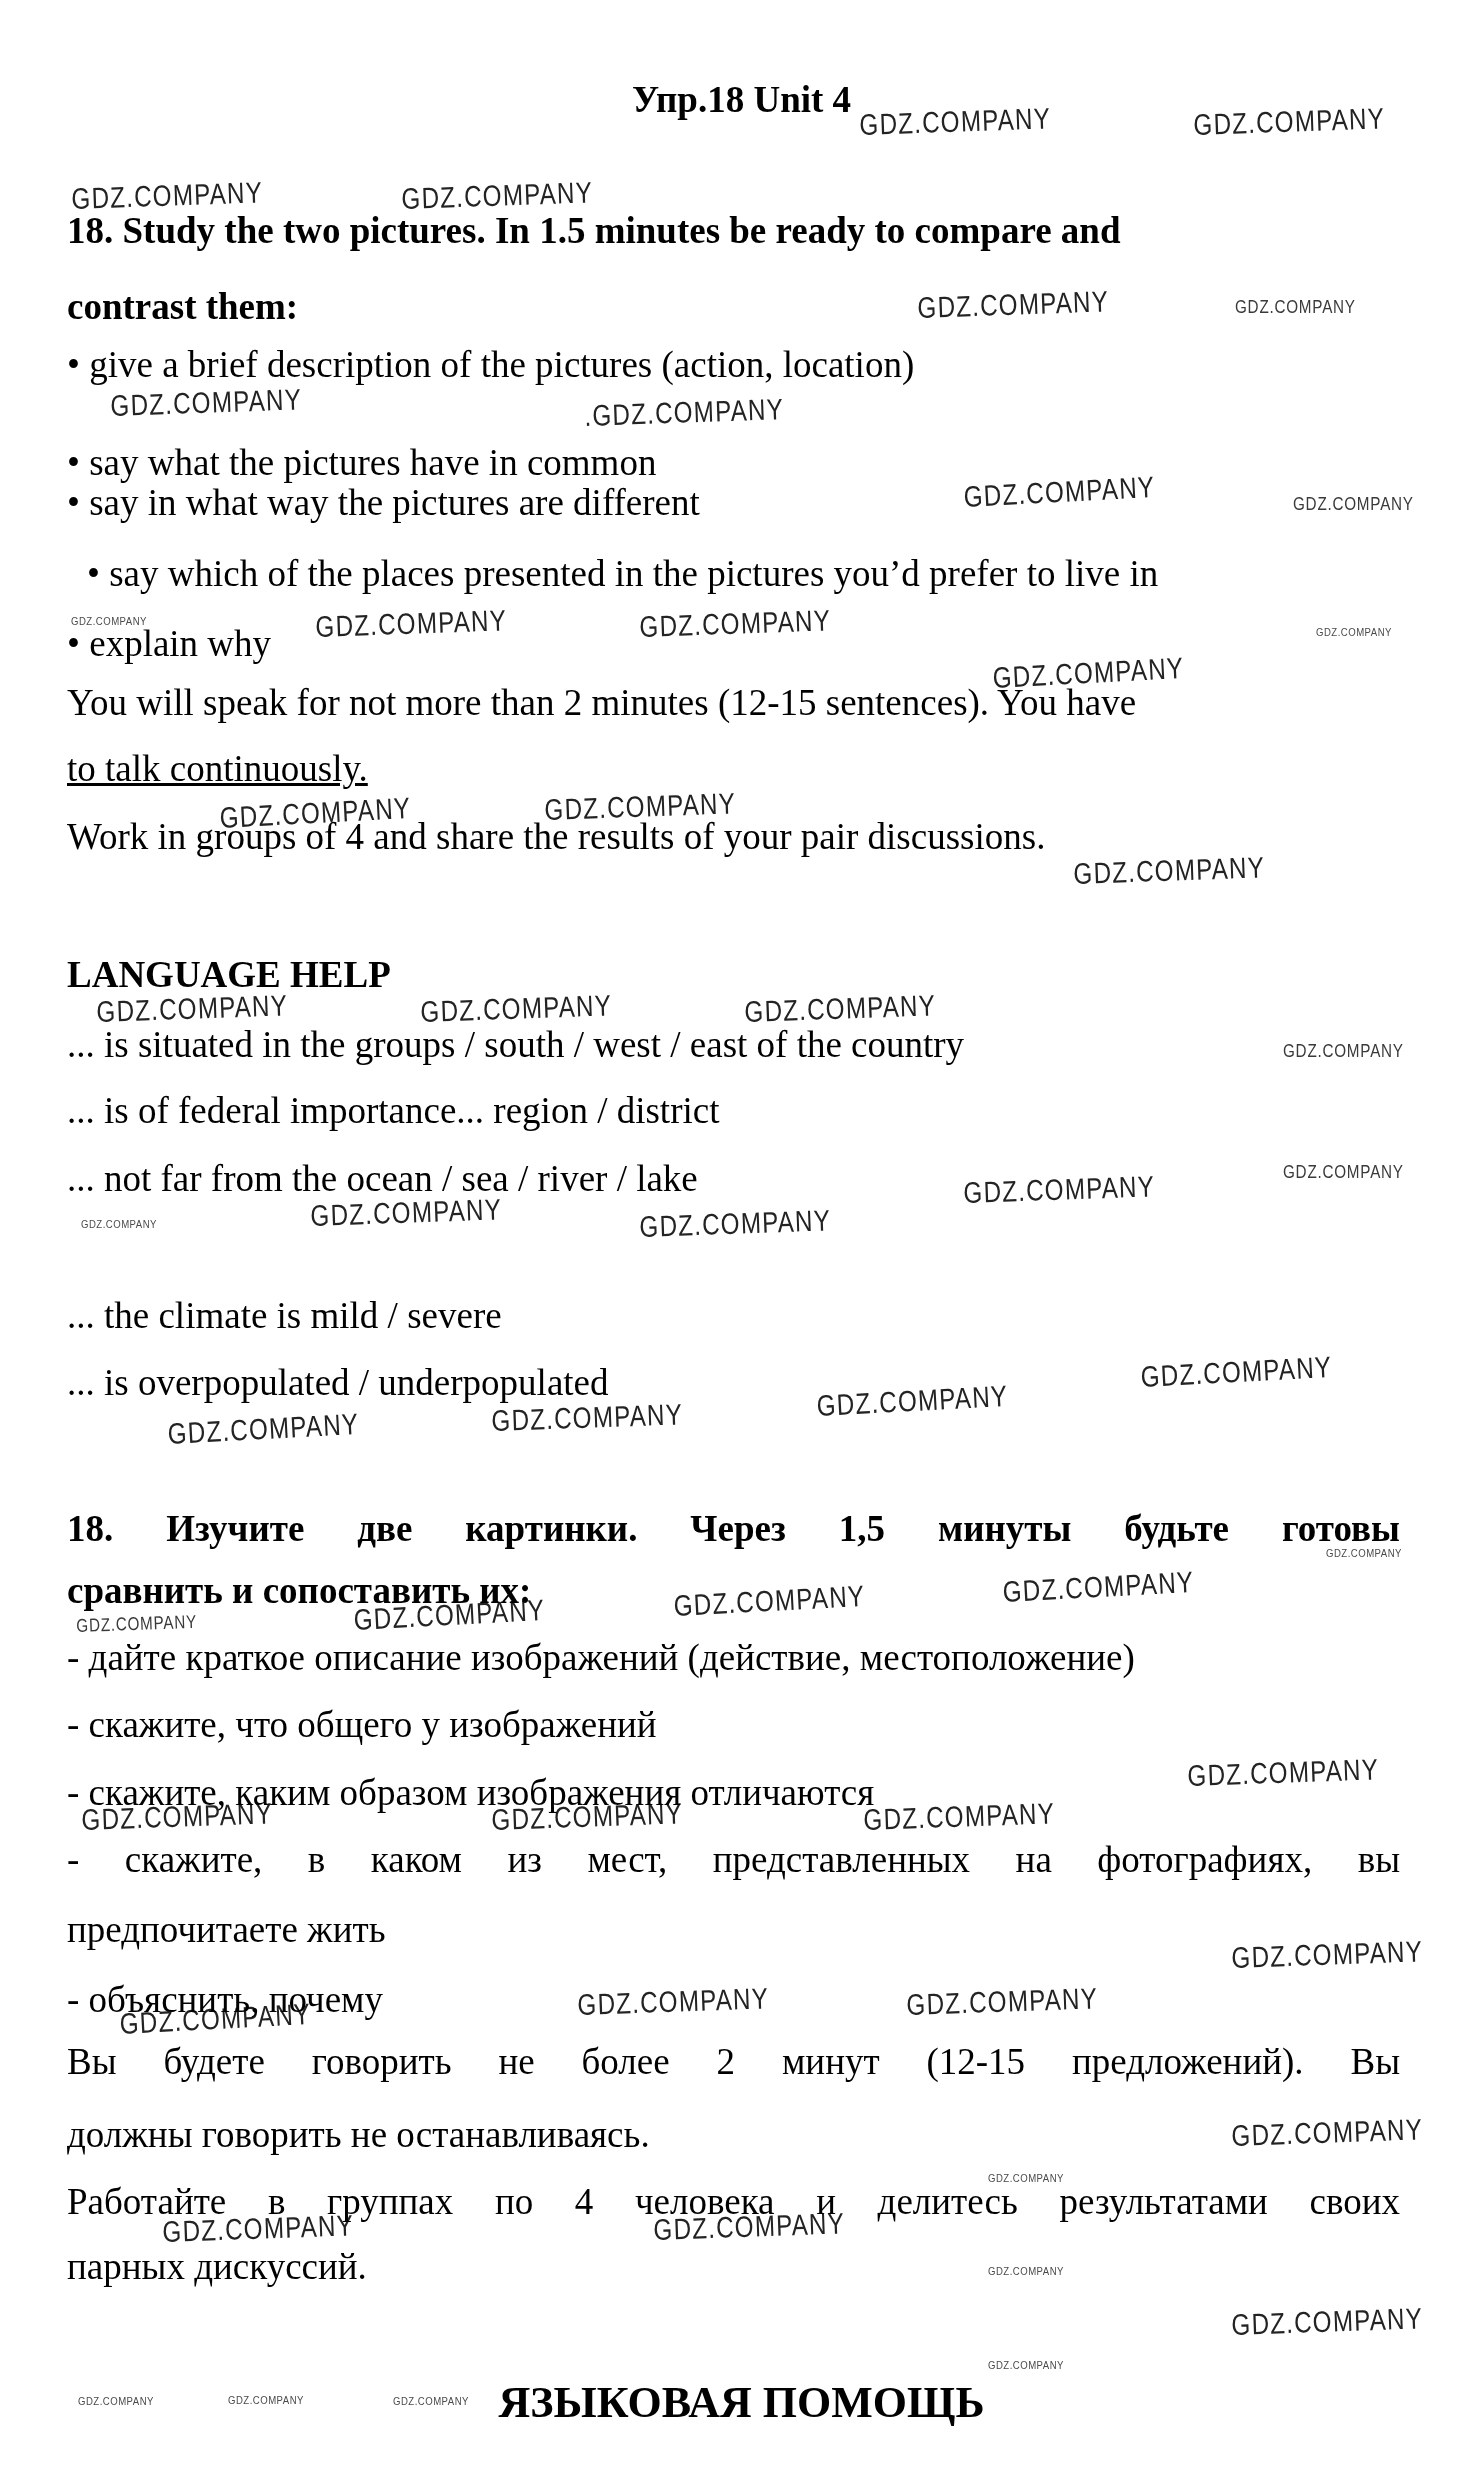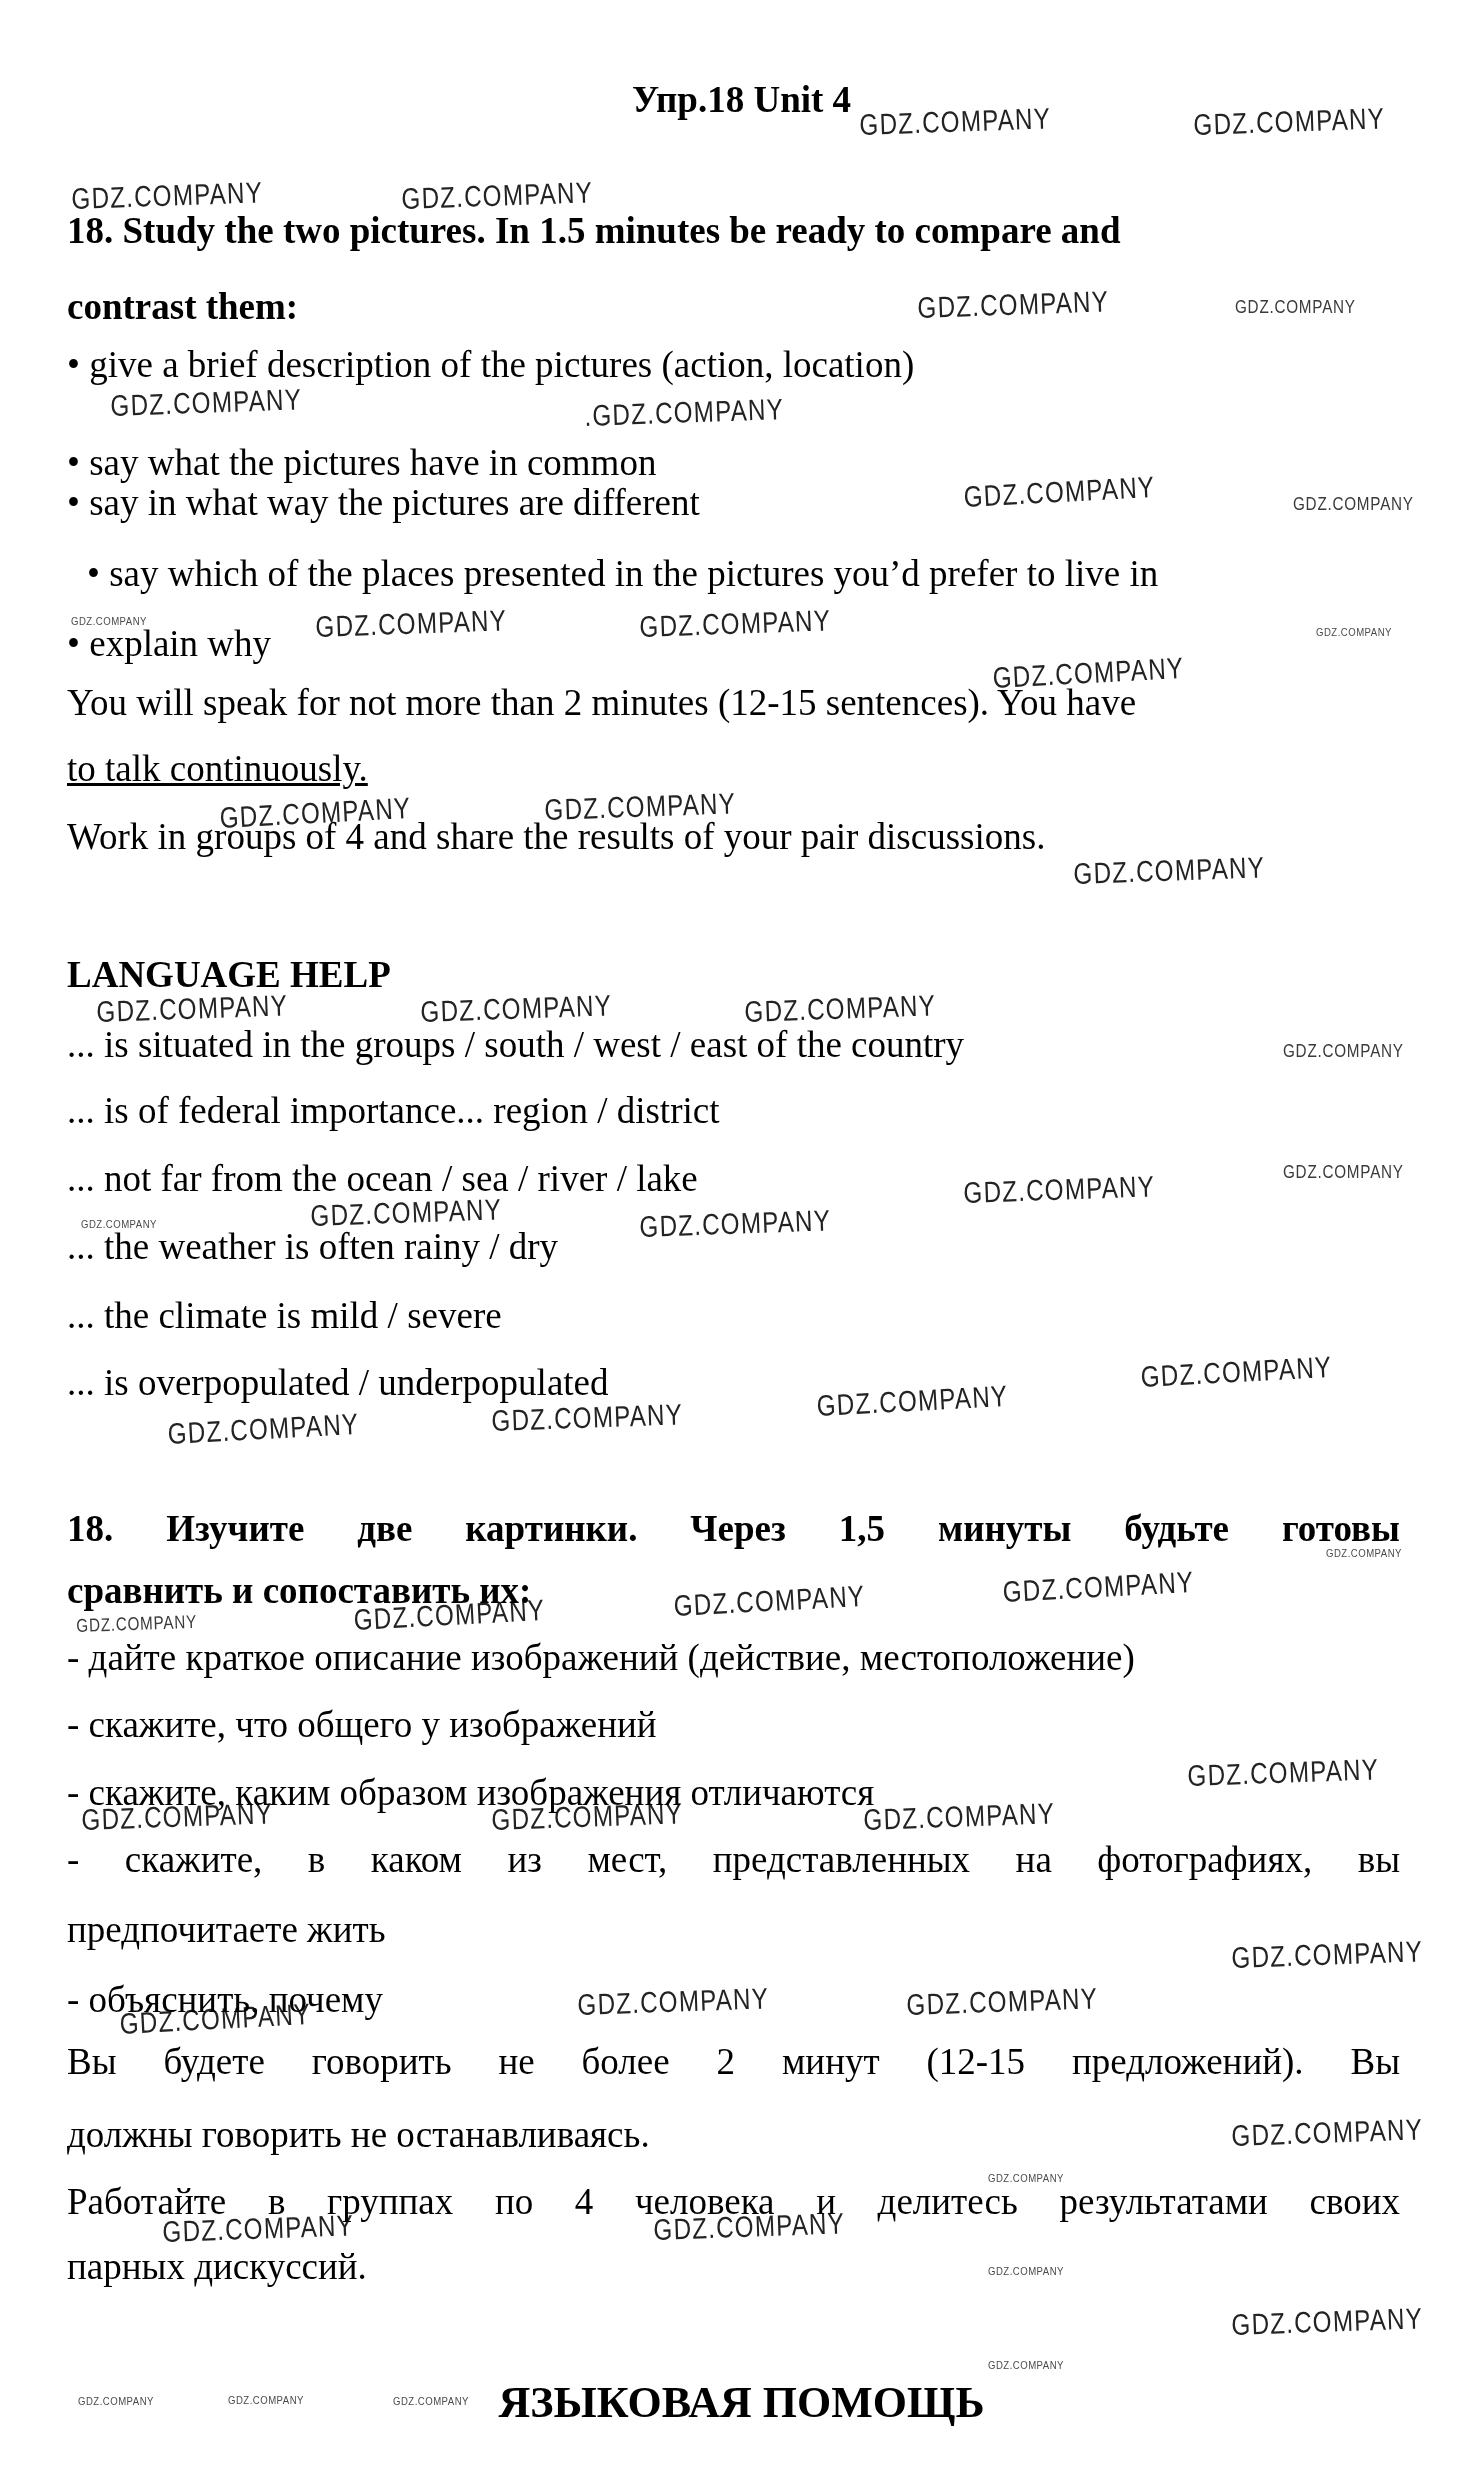--- a/index.html
+++ b/index.html
@@ -115,21 +115,20 @@
       <div class="line" style="top: 481px;">• say in what way the pictures are different</div>
       <div class="line" style="top: 552px; margin-left: 20px;">• say which of the places presented in the pictures you’d prefer to live in</div>
       <div class="line" style="top: 622px;">• explain why</div>
       <div class="line" style="top: 681px;">You will speak for not more than 2 minutes (12-15 sentences). You have</div>
       <div class="line" style="top: 747px; text-decoration: underline;">to talk continuously.</div>
       <div class="line" style="top: 815px;">Work in groups of 4 and share the results of your pair discussions.</div>
       <div class="line bold" style="top: 953px;">LANGUAGE HELP</div>
       <div class="line" style="top: 1023px;">... is situated in the groups / south / west / east of the country</div>
       <div class="line" style="top: 1089px;">... is of federal importance... region / district</div>
       <div class="line" style="top: 1157px;">... not far from the ocean / sea / river / lake</div>
-      <div class="line" style="top: 1225px;">... the weather is often rainy / dry</div>
       <div class="line" style="top: 1294px;">... the climate is mild / severe</div>
       <div class="line" style="top: 1361px;">... is overpopulated / underpopulated</div>
       <div class="line bold justify" style="top: 1507px;">18. Изучите две картинки. Через 1,5 минуты будьте готовы</div>
       <div class="line bold" style="top: 1569px;">сравнить и сопоставить их:</div>
       <div class="line" style="top: 1636px;">- дайте краткое описание изображений (действие, местоположение)</div>
       <div class="line" style="top: 1703px;">- скажите, что общего у изображений</div>
       <div class="line" style="top: 1771px;">- скажите, каким образом изображения отличаются</div>
       <div class="line justify" style="top: 1838px;">- скажите, в каком из мест, представленных на фотографиях, вы</div>
       <div class="line" style="top: 1908px;">предпочитаете жить</div>
       <div class="line" style="top: 1978px;">- объяснить, почему</div>

